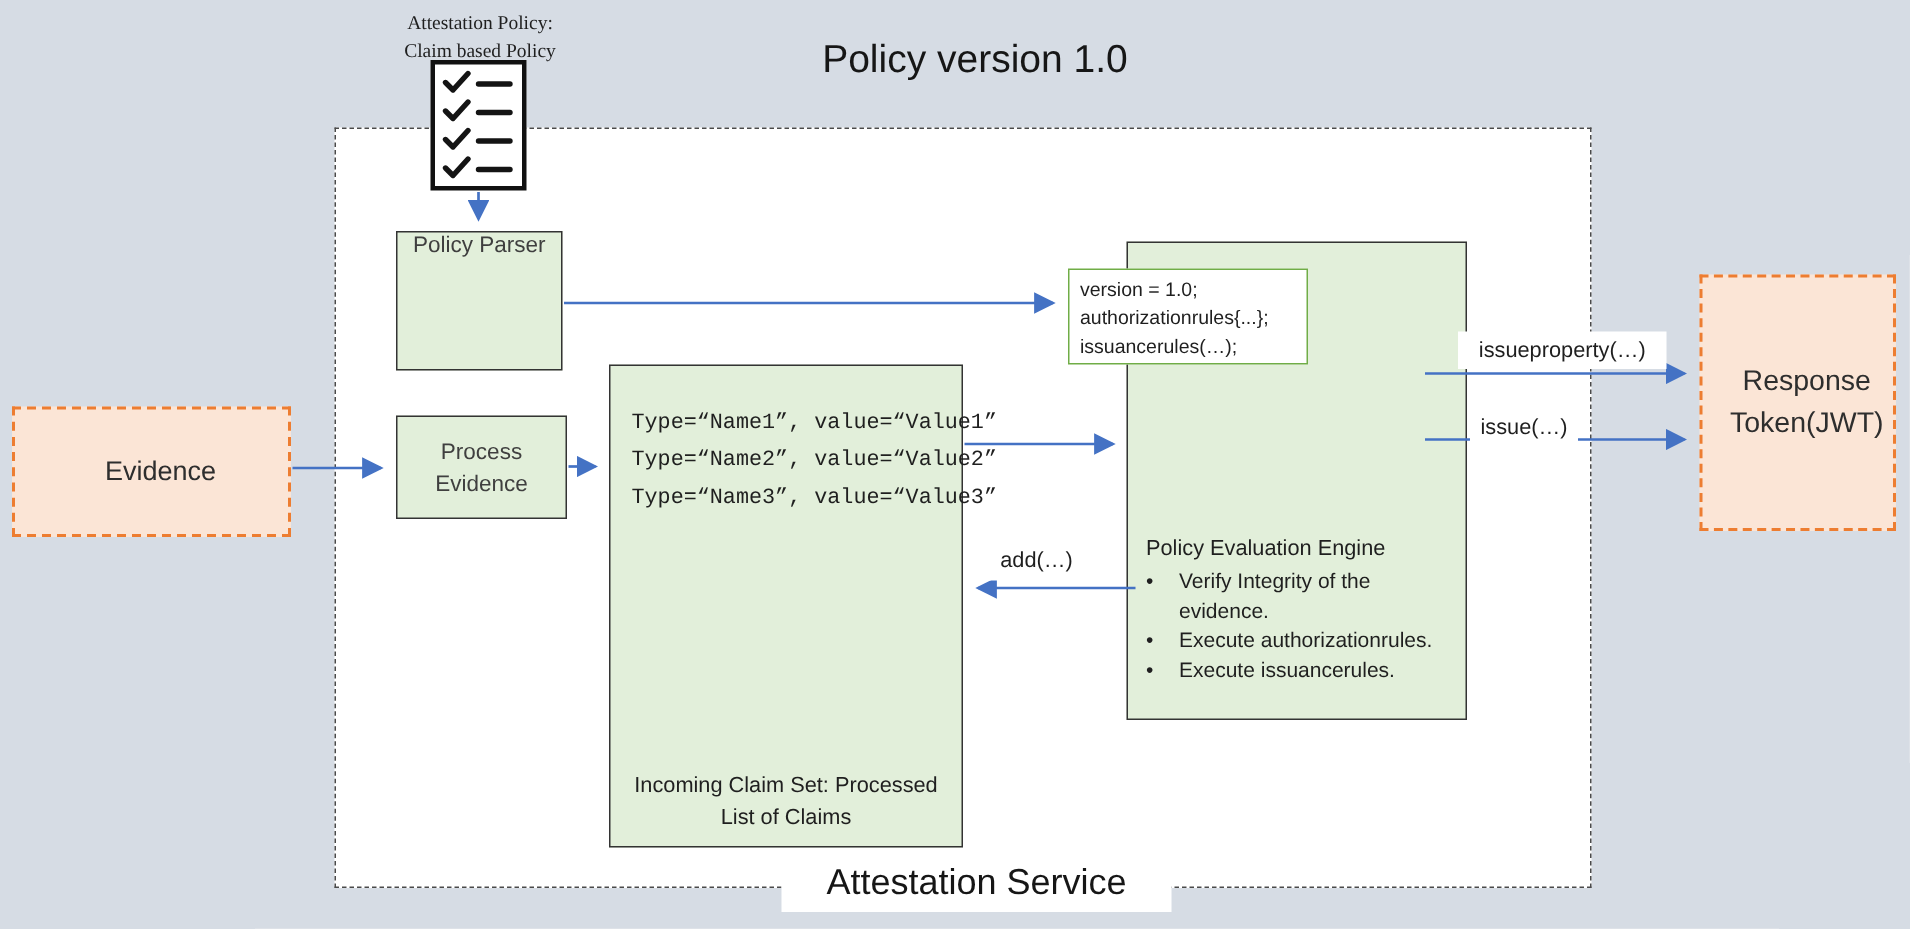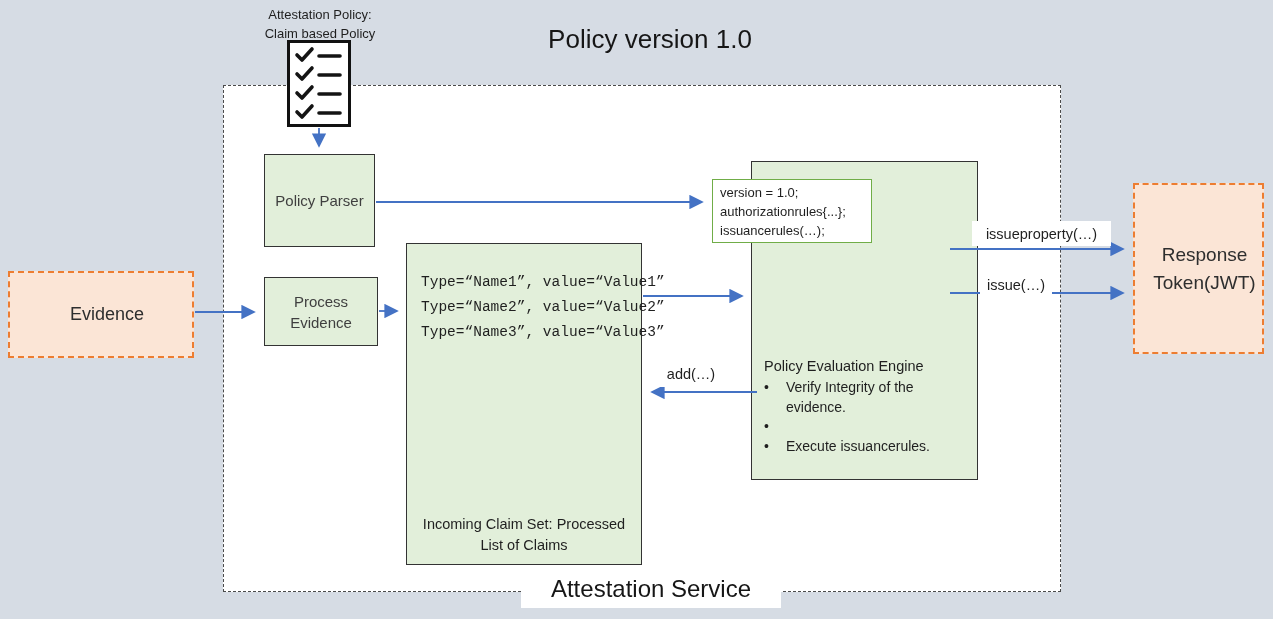--- a/index.html
+++ b/index.html
@@ -17,38 +17,38 @@
     background:#ffffff;border:1px dashed #4a4a4a;z-index:1;
   }
   
   #main-title{
     left:440px;top:24px;width:420px;text-align:center;
     font-size:26px;color:#161616;z-index:2;
   }
   
   #attestation-policy-caption{
     left:235px;top:5px;width:170px;text-align:center;
-    font-size:13px;line-height:19px;color:#1f1f1f;z-index:5;
+    font-size:13px;line-height:19px;color:#1f1f1f;z-index:5;font-family:Liberation Serif, serif;
   }
   
   #checklist-icon{
     left:287px;top:40px;width:64px;height:87px;
     background:#ffffff;border:3px solid #111111;z-index:5;
     display:flex;align-items:center;justify-content:center;
   }
   
   .box-green{
     background:#e2efda;border:1.5px solid #333333;z-index:2;
   }
   .box-peach{
     background:#fbe5d6;border:2px dashed #ed7d31;z-index:2;
     display:flex;align-items:center;justify-content:center;text-align:center;padding-left:12px;
   }
   #policy-parser-box{left:264px;top:154px;width:111px;height:93px;
-    display:flex;align-items:center;justify-content:center;
+    display:flex;align-items:flex-start;justify-content:center;
     font-size:15px;color:#3f3f3f;}
   #process-evidence-box{left:264px;top:277px;width:114px;height:69px;
     display:flex;align-items:center;justify-content:center;text-align:center;
     font-size:15px;line-height:21px;color:#3f3f3f;}
   #evidence-box{left:8px;top:271px;width:186px;height:87px;
     font-size:18px;color:#2e2e2e;}
   #response-token-box{left:1133px;top:183px;width:131px;height:171px;
     font-size:19px;line-height:28px;color:#2e2e2e;}
   
   #claims-box{left:406px;top:243px;width:236px;height:322px;}
@@ -143,20 +143,21 @@
 
   <div class="abs box-green" id="evaluation-engine-box">
     <div id="evaluation-engine-text">
       <div class="pee-title">Policy Evaluation Engine</div>
       <div class="bullet-row">
         <span class="bullet">•</span>
         <span class="bullet-text">Verify Integrity of the evidence.</span>
       </div>
       <div class="bullet-row">
         <span class="bullet">•</span>
+        <span class="bullet-text">Execute authorizationrules.</span>
       </div>
       <div class="bullet-row">
         <span class="bullet">•</span>
         <span class="bullet-text">Execute issuancerules.</span>
       </div>
     </div>
   </div>
 
   <div class="abs" id="version-box">
     <div>version = 1.0;</div>

